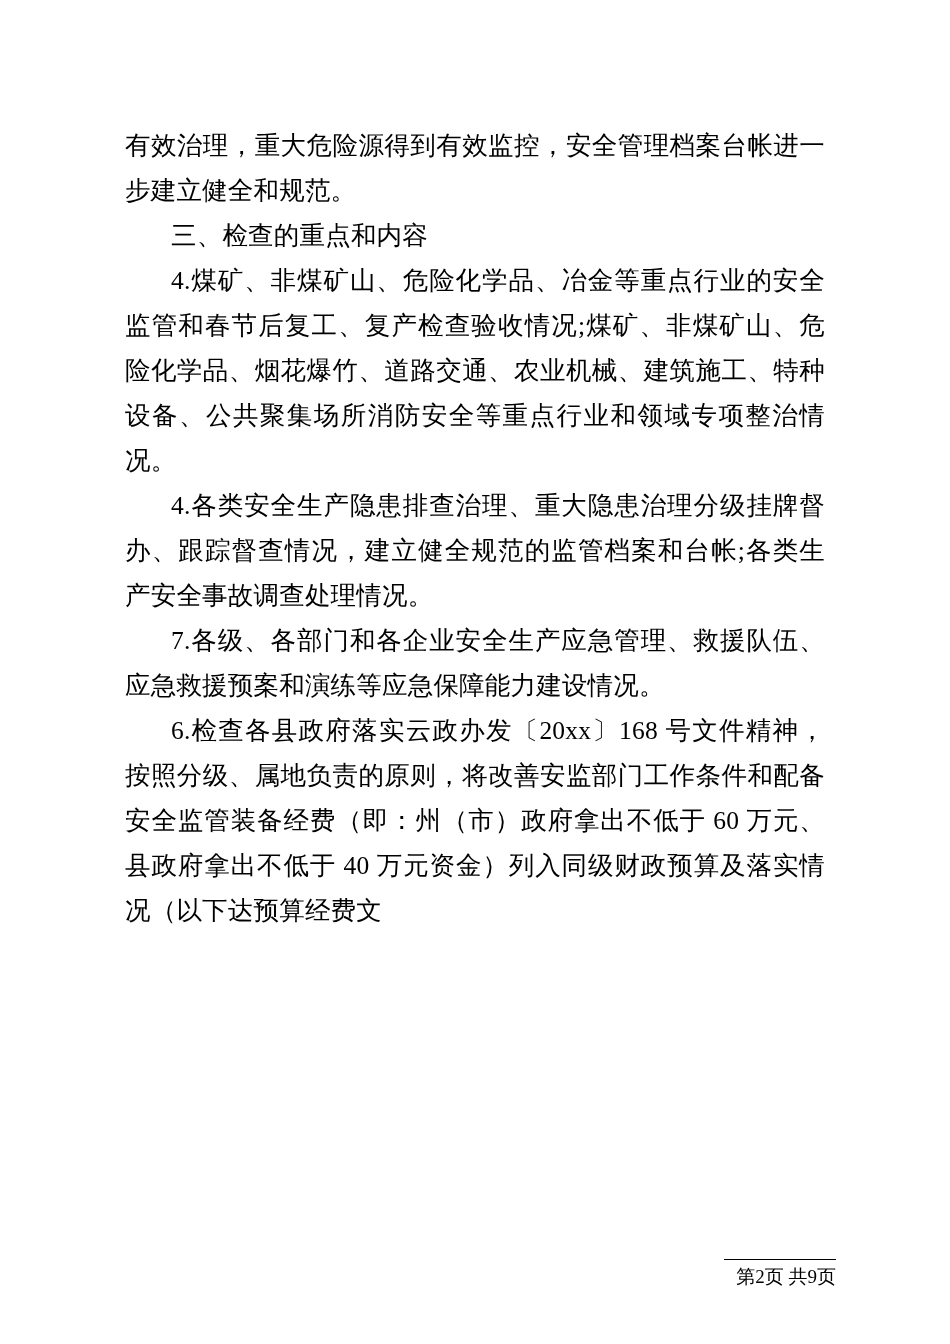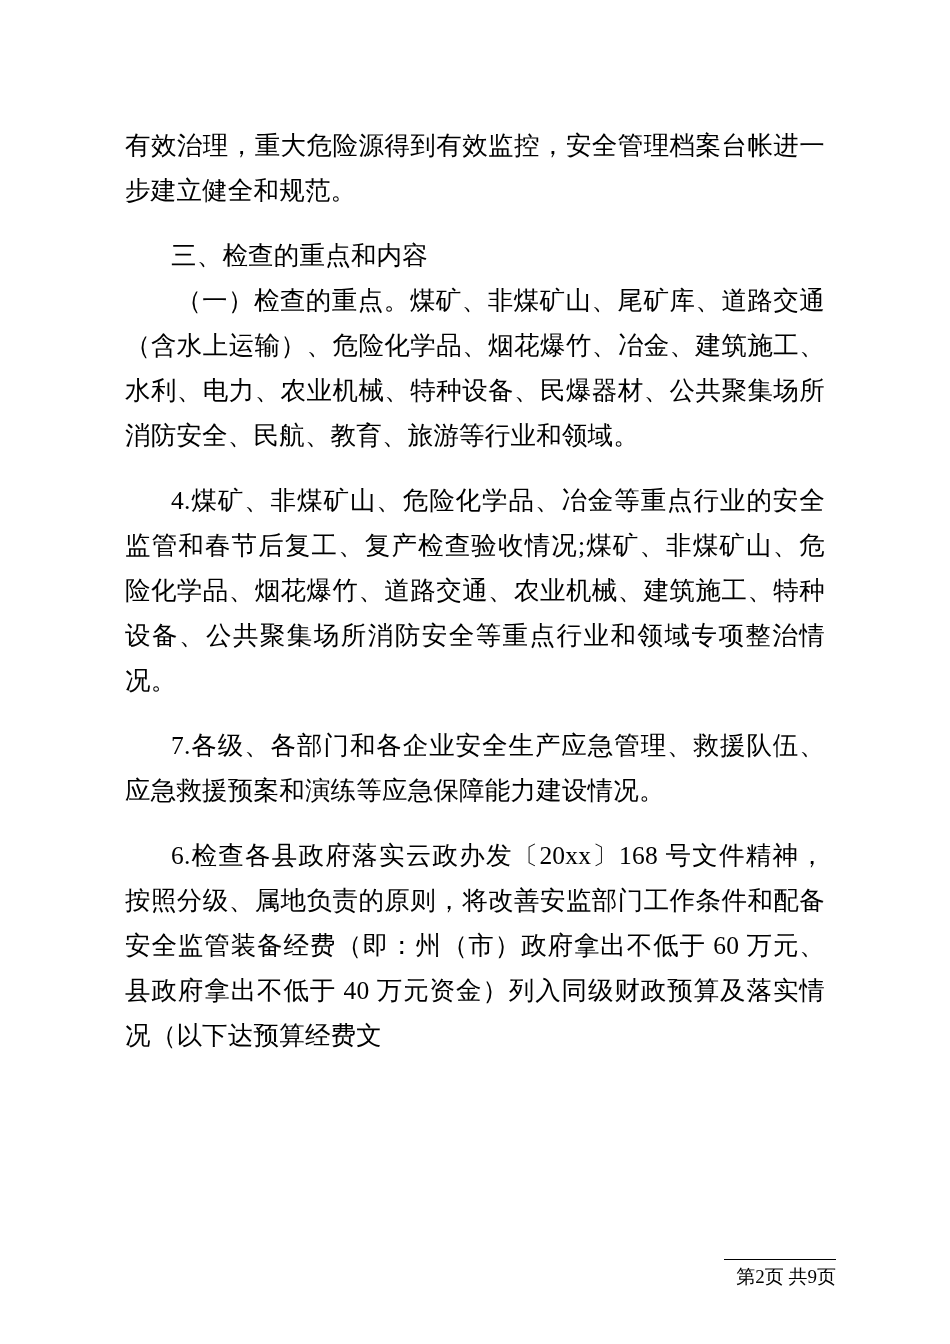--- a/index.html
+++ b/index.html
@@ -36,21 +36,20 @@
     text-align: justify;
     text-justify: inter-ideograph;
     letter-spacing: 0.2px;
     word-break: break-all;
   }
   p.indent1 {
     text-indent: 51px;
   }
   p.indent-small {
     text-indent: 46px;
-    margin-top: 20px;
   }
   .footer {
     position: absolute;
     left: 0;
     top: 1244px;
     width: 950px;
     text-align: right;
     padding-right: 122px;
     box-sizing: border-box;
     font-size: 19px;
@@ -67,22 +66,22 @@
   }
 </style>
 </head>
 <body>
 
 <div class="page">
 
   <div class="content">
     <p class="para">有效治理，重大危险源得到有效监控，安全管理档案台帐进一步建立健全和规范。</p>
     <p class="para indent-small">三、检查的重点和内容</p>
-    <p class="para indent1">（一）检查的重点。煤矿、非煤矿山、尾矿库、道路交通（含水上运输）、危险化学品、烟花爆竹、冶金、建筑施工、水利、电力、农业机械、特种设备、民爆器材、公共聚集场所消防安全、民航、教育、旅游等行业和领域。</p>
     <p class="para indent-small">4.煤矿、非煤矿山、危险化学品、冶金等重点行业的安全监管和春节后复工、复产检查验收情况;煤矿、非煤矿山、危险化学品、烟花爆竹、道路交通、农业机械、建筑施工、特种设备、公共聚集场所消防安全等重点行业和领域专项整治情况。</p>
+    <p class="para indent-small">4.各类安全生产隐患排查治理、重大隐患治理分级挂牌督办、跟踪督查情况，建立健全规范的监管档案和台帐;各类生产安全事故调查处理情况。</p>
     <p class="para indent-small">7.各级、各部门和各企业安全生产应急管理、救援队伍、应急救援预案和演练等应急保障能力建设情况。</p>
     <p class="para indent-small">6.检查各县政府落实云政办发〔20xx〕168 号文件精神，按照分级、属地负责的原则，将改善安监部门工作条件和配备安全监管装备经费（即：州（市）政府拿出不低于 60 万元、县政府拿出不低于 40 万元资金）列入同级财政预算及落实情况（以下达预算经费文</p>
   </div>
 
   <div class="footer">
     <span class="footer-line">第2页 共9页</span>
   </div>
 
 </div>
 

